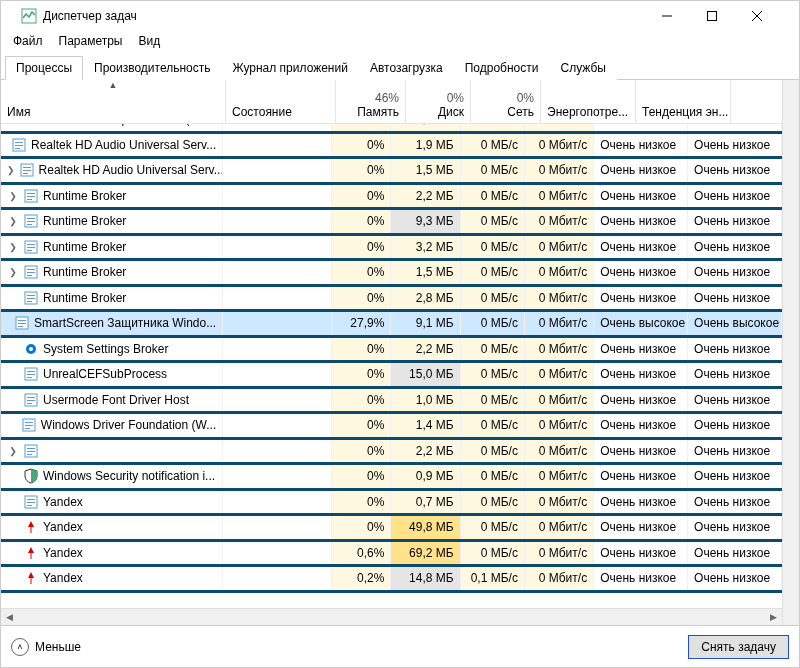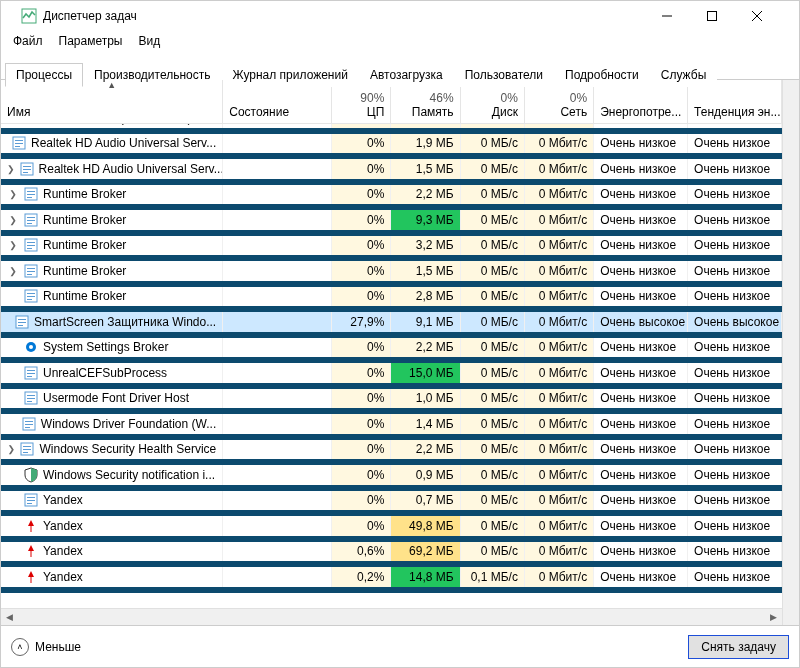--- a/index.html
+++ b/index.html
@@ -5,52 +5,52 @@
 *{box-sizing:border-box;margin:0;padding:0;font-family:"Segoe UI",Tahoma,sans-serif;font-size:12px;color:#000}
 body{background:#fff;width:800px;height:668px;overflow:hidden;display:flex;flex-direction:column;border:1px solid #ccc}
 .titlebar{height:30px;display:flex;align-items:center;padding:0 20px;color:#000}
 .titlebar .ticon{width:16px;height:16px;margin-right:6px;display:flex;align-items:center;justify-content:center}
 .titlebar .title{flex:1;font-size:12px}
 .winbtns{display:flex}
 .winbtns div{width:45px;height:30px;display:flex;align-items:center;justify-content:center}
 .menubar{height:20px;display:flex;align-items:center;padding:0 4px}
 .menubar span{padding:2px 8px;cursor:default}
 .tabs{display:flex;border-bottom:1px solid #ccc;margin-top:4px;padding:0 4px}
-.tabs .tab{padding:4px 10px;border:1px solid transparent;border-bottom:none;position:relative;top:8px;background:#fff}
+.tabs .tab{padding:4px 10px;border:1px solid transparent;border-bottom:none;position:relative;top:1px;background:#fff}
 .tabs .tab.active{border-color:#ccc;border-bottom:1px solid #fff}
 .colhead{display:flex;border-bottom:1px solid #e5e5e5;height:44px;align-items:flex-end}
 .colhead .hcell{border-right:1px solid #e5e5e5;padding:2px 6px 4px 6px;font-size:12px;height:100%;display:flex;flex-direction:column;justify-content:flex-end;text-align:left;overflow:hidden;white-space:nowrap}
 .colhead .hcell .pct{color:#555;font-size:12px;text-align:right}
 .colhead .hcell .lbl{text-align:right}
 .colhead .hcell.left .lbl{text-align:left}
 .sortarrow{text-align:center;font-size:9px;color:#555;position:absolute;top:0;left:0;right:0}
 .hname{width:225px;position:relative}
 .hstate{width:110px}
 .hcpu{width:60px}
 .hmem{width:70px}
 .hdisk{width:65px}
 .hnet{width:70px}
 .hpow{width:95px}
 .htrend{width:95px}
 .rows{flex:1;overflow-y:auto;overflow-x:hidden}
-.row{display:flex;height:25.5px;align-items:center;border-bottom:6px solid #0c4a6e}
+.row{display:flex;height:25.5px;align-items:center;border-bottom:3px solid #0c4a6e}
 .row.selected{background:#cde8ff}
 .row .cell{height:100%;display:flex;align-items:center;padding:0 6px;border-right:1px solid #f0f0f0;overflow:hidden;white-space:nowrap}
 .cname{width:225px}
 .cstate{width:110px}
 .ccpu{width:60px;justify-content:flex-end}
 .cmem{width:70px;justify-content:flex-end}
 .cdisk{width:65px;justify-content:flex-end}
 .cnet{width:70px;justify-content:flex-end}
 .cpow{width:95px}
 .ctrend{width:95px}
 .expander{width:12px;display:inline-block;text-align:center;color:#666;font-size:9px}
 .picon{width:16px;height:16px;margin:0 4px;display:inline-flex;align-items:center;justify-content:center;flex-shrink:0}
 .bg-y0{background:#fff8e0}
-.bg-y1{background:#22c55e}
+.bg-y1{background:#e5e5e5}
 .bg-y2{background:#ffe28a}
 .bg-n{background:#fff}
 .bg-p{background:#f7e6e0}
 .row.selected .cell{background:#cde8ff!important}
 .scrollbar{width:17px;background:#f0f0f0;border-left:1px solid #e0e0e0}
 .hscroll{height:17px;background:#f0f0f0;border-top:1px solid #e0e0e0;display:flex;align-items:center}
 .hscroll .arr{width:17px;height:17px;display:flex;align-items:center;justify-content:center;font-size:9px;color:#666}
 .footer{height:42px;border-top:1px solid #ccc;display:flex;align-items:center;padding:0 10px;justify-content:space-between}
 .footer .less{display:flex;align-items:center;cursor:pointer}
 .footer .less .circ{width:18px;height:18px;border:1px solid #666;border-radius:50%;display:flex;align-items:center;justify-content:center;margin-right:6px;font-size:9px}
@@ -94,40 +94,35 @@
   <span>Файл</span>
   <span>Параметры</span>
   <span>Вид</span>
 </div>
 
 <div class="tabs" id="tabstrip">
     <div class="tab active">Процессы</div>
     <div class="tab">Производительность</div>
     <div class="tab">Журнал приложений</div>
     <div class="tab">Автозагрузка</div>
-    <div class="tab">Пользователи</div>
     <div class="tab">Подробности</div>
     <div class="tab">Службы</div>
   </div>
 
 <div class="content">
 <div class="leftcontent">
 
 <div class="colhead">
   <div class="hcell left hname">
     <div class="sortarrow">▲</div>
     <div class="lbl">Имя</div>
   </div>
   <div class="hcell left hstate">
           <div class="lbl">Состояние</div>
         </div>
-  <div class="hcell hcpu">
-          <div class="pct">90%</div>
-          <div class="lbl">ЦП</div>
-        </div>
   <div class="hcell hmem">
           <div class="pct">46%</div>
           <div class="lbl">Память</div>
         </div>
   <div class="hcell hdisk">
           <div class="pct">0%</div>
           <div class="lbl">Диск</div>
         </div>
   <div class="hcell hnet">
           <div class="pct">0%</div>
@@ -415,21 +410,20 @@
           <div class="cell cname">
             <span class="expander">❯</span>
             <span class="picon">
               <svg width="16" height="16" viewBox="0 0 16 16">
                 <rect x="2" y="2" width="12" height="12" fill="#fff" stroke="#5a9bd5"></rect>
                 <rect x="4" y="5" width="8" height="1" fill="#5a9bd5"></rect>
                 <rect x="4" y="8" width="8" height="1" fill="#5a9bd5"></rect>
                 <rect x="4" y="11" width="5" height="1" fill="#5a9bd5"></rect>
               </svg>
             </span>
-            <span>Windows Security Health Service</span>
           </div>
           <div class="cell cstate"></div>
           <div class="cell ccpu bg-y0">0%</div>
           <div class="cell cmem bg-y0">2,2 МБ</div>
           <div class="cell cdisk bg-y0">0 МБ/с</div>
           <div class="cell cnet bg-y0">0 Мбит/с</div>
           <div class="cell cpow bg-n">Очень низкое</div>
           <div class="cell ctrend bg-n">Очень низкое</div>
         </div>
         <div class="row">

